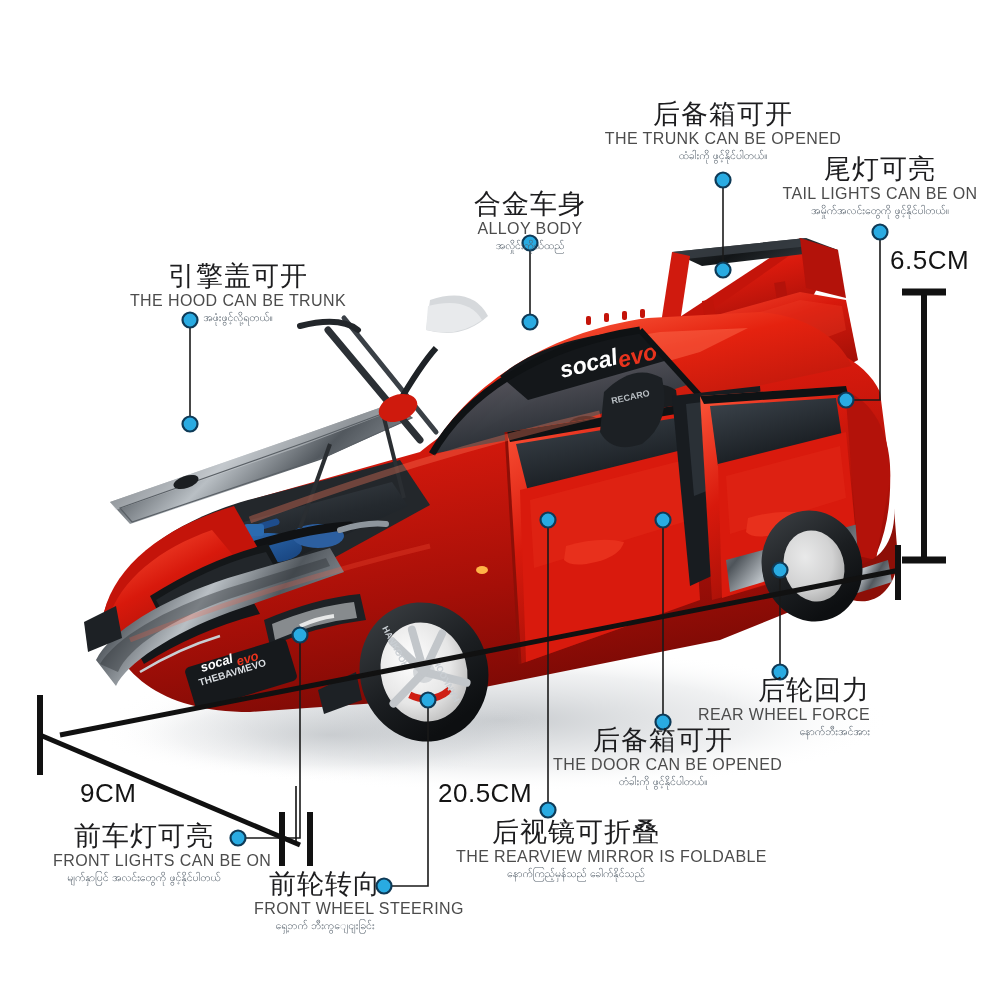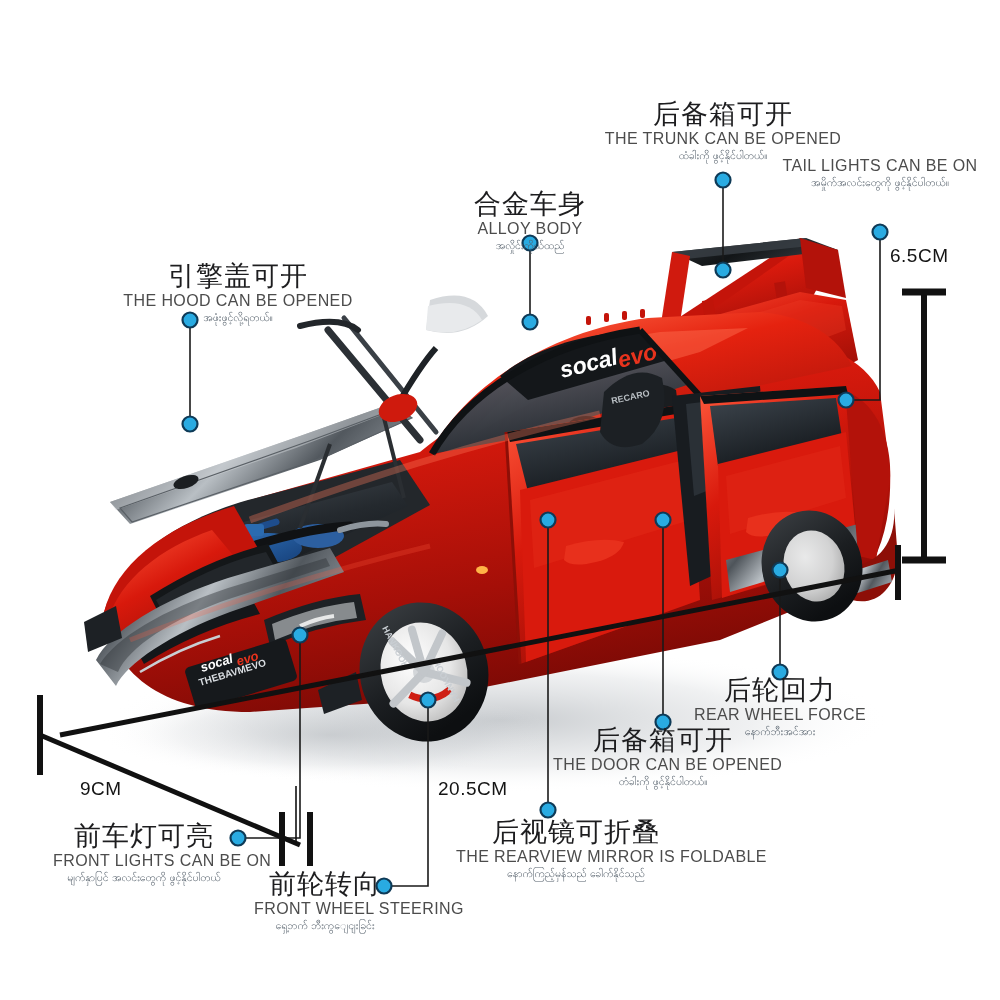--- a/index.html
+++ b/index.html
@@ -9,21 +9,21 @@
 
   
   .callout{position:absolute;text-align:center;line-height:1.05;}
   .cn{font-size:27px;color:#1d1d1f;letter-spacing:1px;white-space:nowrap;
       font-family:Liberation Sans, sans-serif;font-weight:400;}
   .en{font-size:16px;color:#4c4c4c;letter-spacing:.4px;white-space:nowrap;margin-top:3px;}
   .my{font-size:10.5px;color:#55606b;white-space:nowrap;margin-top:2px;
       font-family:"DejaVu Sans","Liberation Sans",sans-serif;}
 
   
-  .dimtext{position:absolute;font-size:19px;color:#141414;letter-spacing:.5px;white-space:nowrap;}
+  .dimtext{position:absolute;font-size:26px;color:#141414;letter-spacing:.5px;white-space:nowrap;}
 
   
   #vec{position:absolute;left:0;top:0;width:1000px;height:1000px;}
   #carlayer{position:absolute;left:0;top:0;width:1000px;height:1000px;}
 </style>
 </head>
 <body>
 
 <div id="stage">
 
@@ -345,42 +345,43 @@
       <circle cx="548" cy="520" r="7.5" fill="#29abe2" stroke="#0e3a57" stroke-width="2.2"></circle>
       <circle cx="238" cy="838" r="7.5" fill="#29abe2" stroke="#0e3a57" stroke-width="2.2"></circle>
       <circle cx="300" cy="635" r="7.5" fill="#29abe2" stroke="#0e3a57" stroke-width="2.2"></circle>
       <circle cx="384" cy="886" r="7.5" fill="#29abe2" stroke="#0e3a57" stroke-width="2.2"></circle>
       <circle cx="428" cy="700" r="7.5" fill="#29abe2" stroke="#0e3a57" stroke-width="2.2"></circle>
     </g>
   </svg>
 
   <div class="callout" style="left:108px;top:262px;width:260px;">
     <div class="cn">引擎盖可开</div>
-    <div class="en">THE HOOD CAN BE OPENED</div>
+    <div class="en">THE HOOD CAN BE TRUNK</div>
     <div class="my">အဖုံးဖွင့်လို့ရတယ်။</div>
   </div>
 
   <div class="callout" style="left:430px;top:190px;width:200px;">
     <div class="cn">合金车身</div>
     <div class="en">ALLOY BODY</div>
     <div class="my">အလှိုင်းကိုယ်ထည်</div>
   </div>
 
   <div class="callout" style="left:598px;top:100px;width:250px;">
     <div class="cn">后备箱可开</div>
     <div class="en">THE TRUNK CAN BE OPENED</div>
     <div class="my">ထံခါးကို ဖွင့်နိုင်ပါတယ်။</div>
   </div>
 
   <div class="callout" style="left:760px;top:155px;width:240px;">
+    <div class="cn">尾灯可亮</div>
     <div class="en">TAIL LIGHTS CAN BE ON</div>
     <div class="my">အမှိုက်အလင်းတွေကို ဖွင့်နိုင်ပါတယ်။</div>
   </div>
 
-  <div class="callout" style="left:690px;top:676px;width:180px;">
+  <div class="callout" style="left:690px;top:676px;width:180px;text-align:right;">
     <div class="cn">后轮回力</div>
     <div class="en">REAR WHEEL FORCE</div>
     <div class="my">နောက်ဘီးအင်အား</div>
   </div>
 
   <div class="callout" style="left:553px;top:726px;width:220px;">
     <div class="cn">后备箱可开</div>
     <div class="en">THE DOOR CAN BE OPENED</div>
     <div class="my">တံခါးကို ဖွင့်နိုင်ပါတယ်။</div>
   </div>

